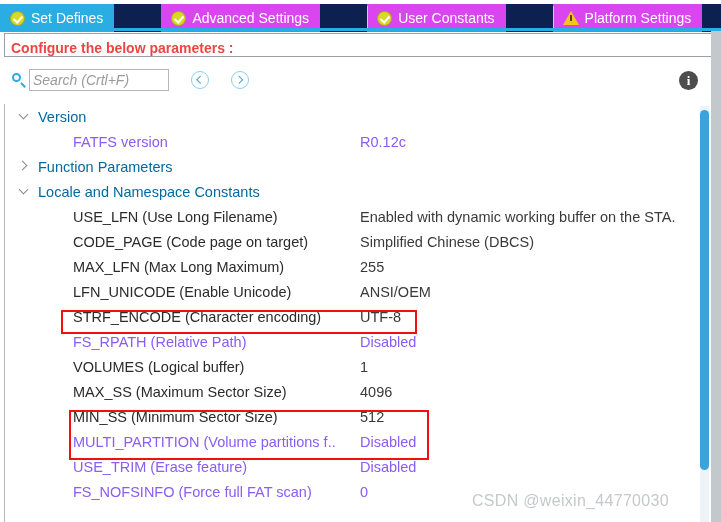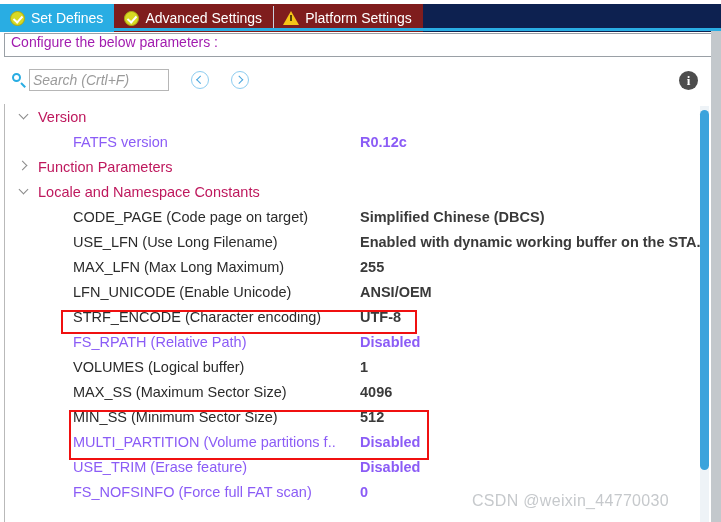--- a/index.html
+++ b/index.html
@@ -15,31 +15,32 @@
 
   
   #tabbar {
     position: absolute;
     left: 0; top: 4px;
     width: 721px; height: 28px;
     background: #0d2150;
     display: flex;
     align-items: stretch;
     box-sizing: border-box;
+    gap: 47px;
   }
   .tab {
     display: flex;
     align-items: center;
     gap: 6px;
     padding: 0 11px 0 10px;
     color: #ffffff;
     font-size: 14px;
     white-space: nowrap;
     position: relative;
-    background: #7f1d1d;
+    background: #d946ef;
     box-sizing: border-box;
   }
   .tab + .tab::before {
     content: "";
     position: absolute;
     left: 0; top: 2px; bottom: 2px;
     width: 1px;
     background: #c9cfdc;
   }
   .tab.active {
@@ -95,24 +96,25 @@
 
   
   #header-box {
     position: absolute;
     left: 4px; top: 33px;
     width: 709px; height: 24px;
     background: #ffffff;
     border: 1px solid #9aa0a6;
     box-sizing: border-box;
     display: flex;
-    align-items: flex-start;
+    align-items: flex-end;
     padding-left: 6px;
     font-size: 14px;
-    color: #a21caf;
+    color: #ef4444;
+    font-weight: bold;
   }
 
   
   #toolbar {
     position: absolute;
     left: 4px; top: 60px;
     width: 709px; height: 40px;
     display: flex;
     align-items: center;
   }
@@ -224,34 +226,33 @@
     border-width: 0 1.7px 1.7px 0;
     left: 1px; top: 1px;
   }
   .twisty.open::after { transform: rotate(45deg); top: 0px; left: 1px; }
   .twisty.closed::after { transform: rotate(-45deg); top: 1px; left: 0px; }
 
   .group-label {
     position: absolute;
     left: 33px;
     font-size: 14.5px;
-    color: #be185d;
+    color: #0369a1;
   }
   .param-label {
     position: absolute;
     left: 68px;
     font-size: 14.5px;
     color: #2b2b2b;
   }
   .param-value {
     position: absolute;
     left: 355px;
     font-size: 14.5px;
     color: #3a3a3a;
-    font-weight: bold;
   }
   .row.muted .param-label,
   .row.muted .param-value { color: #8b5cf6; }
 
   
   .redbox {
     position: absolute;
     border: 2px solid #f01010;
     box-sizing: border-box;
     pointer-events: none;
@@ -296,20 +297,24 @@
 <div id="tabbar">
   <div class="tab active">
     <span class="ico-check"></span>
     <span class="tab-label">Set Defines</span>
   </div>
   <div class="tab">
     <span class="ico-check"></span>
     <span class="tab-label">Advanced Settings</span>
   </div>
   <div class="tab">
+    <span class="ico-check"></span>
+    <span class="tab-label">User Constants</span>
+  </div>
+  <div class="tab">
     <span class="ico-warn"></span>
     <span class="tab-label">Platform Settings</span>
   </div>
 </div>
 <div id="tabrule"></div>
 
 <div id="header-box">
   <span>Configure the below parameters :</span>
 </div>
 
@@ -332,26 +337,26 @@
     </div>
     <div class="row">
       <span class="twisty closed"></span>
       <span class="group-label">Function Parameters</span>
     </div>
     <div class="row">
       <span class="twisty open"></span>
       <span class="group-label">Locale and Namespace Constants</span>
     </div>
     <div class="row">
+      <span class="param-label">USE_LFN (Use Long Filename)</span>
+      <span class="param-value">Enabled with dynamic working buffer on the STA.</span>
+    </div>
+    <div class="row">
       <span class="param-label">CODE_PAGE (Code page on target)</span>
       <span class="param-value">Simplified Chinese (DBCS)</span>
-    </div>
-    <div class="row">
-      <span class="param-label">USE_LFN (Use Long Filename)</span>
-      <span class="param-value">Enabled with dynamic working buffer on the STA.</span>
     </div>
     <div class="row">
       <span class="param-label">MAX_LFN (Max Long Maximum)</span>
       <span class="param-value">255</span>
     </div>
     <div class="row">
       <span class="param-label">LFN_UNICODE (Enable Unicode)</span>
       <span class="param-value">ANSI/OEM</span>
     </div>
     <div class="row">

